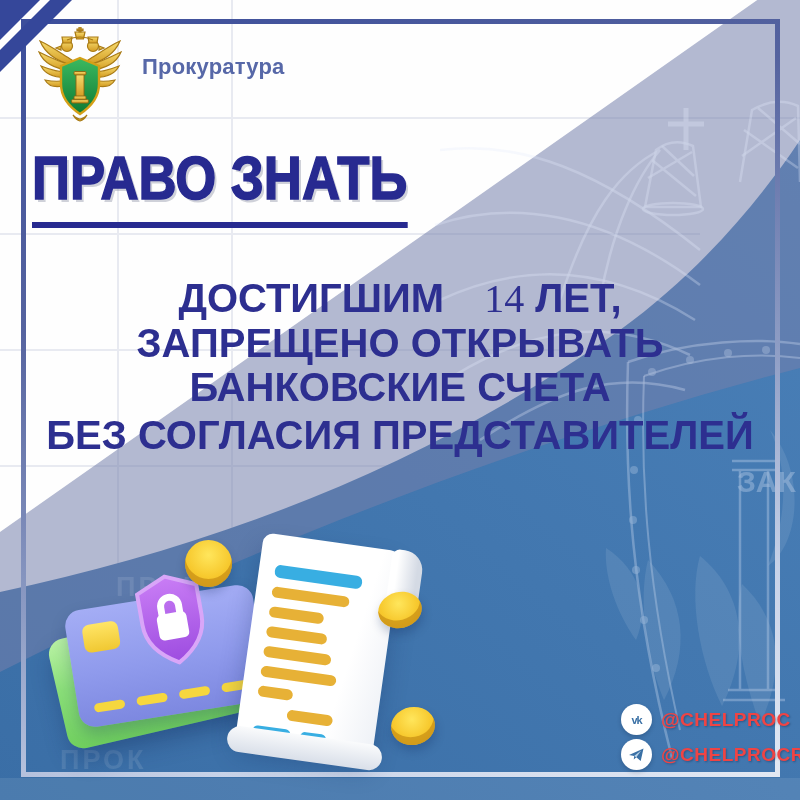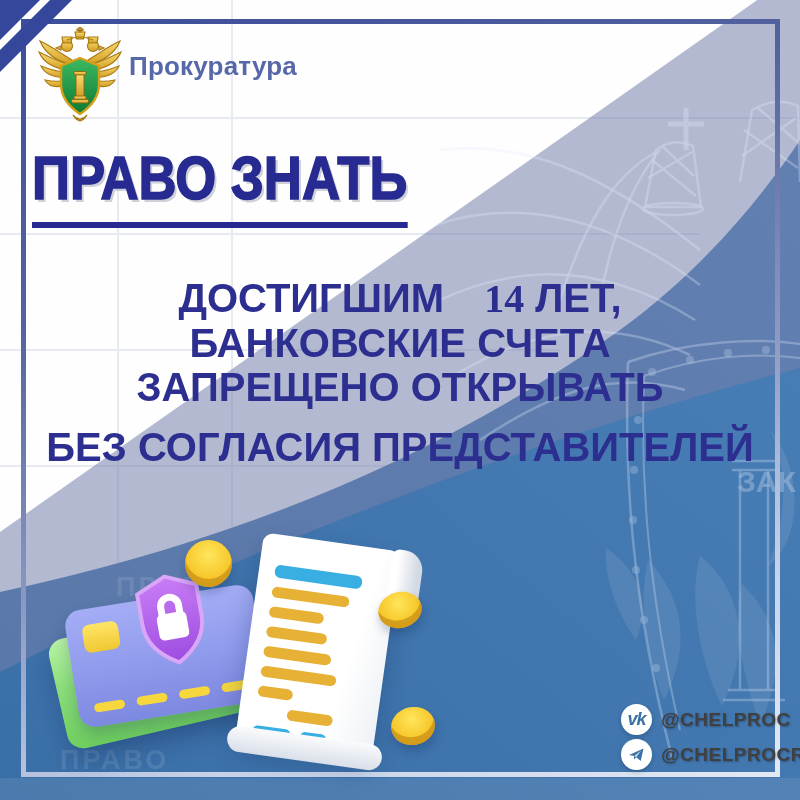--- a/index.html
+++ b/index.html
@@ -12,35 +12,35 @@
          border-image:linear-gradient(160deg,var(--frame-dark) 0%,#55639f 30%,#8d9cc4 58%,#c7d2e8 80%,var(--frame-light) 100%) 1;}
   .corner-stripes{position:absolute;left:0;top:0;z-index:3;}
   
   .wm{position:absolute;left:0;top:0;z-index:1;opacity:.55;}
   .ghost{position:absolute;z-index:1;color:rgba(255,255,255,.11);font-weight:800;
          font-size:27px;letter-spacing:3px;white-space:nowrap;}
   .ghost1{left:116px;top:572px;}
   .ghost2{left:60px;top:745px;}
   
   .emblem{position:absolute;left:36px;top:27px;z-index:4;}
-  .orgname{position:absolute;left:129px;top:50px;z-index:4;color:var(--org-blue);
-           font-size:26px;font-weight:700;line-height:33px;letter-spacing:.2px;}
+  .orgname{position:absolute;left:142px;top:50px;z-index:4;color:var(--org-blue);
+           font-size:22px;font-weight:700;line-height:33px;letter-spacing:.2px;}
   
   .rubric{position:absolute;left:32px;top:142px;z-index:4;}
   .rubric-inner{display:inline-block;color:var(--accent-navy);font-size:62px;font-weight:900;
         letter-spacing:0;transform:scaleX(.85);transform-origin:left top;white-space:nowrap;
         -webkit-text-stroke:1.6px var(--accent-navy);
         text-shadow:3px 3px 0 rgba(120,125,150,.35);
         border-bottom:6px solid var(--accent-navy);padding-bottom:9px;}
   
   .message{position:absolute;left:18px;right:18px;top:276px;z-index:4;text-align:center;
            color:var(--message-navy);font-size:40px;font-weight:700;line-height:44px;
            letter-spacing:0;white-space:nowrap;}
-  .message .line:last-child{margin-top:16px;}
-  .message .num{font-family:"Liberation Serif",serif;font-weight:700;margin-left:29px;}
+  .message .line:last-child{margin-top:4px;}
+  .message .num{font-family:"Liberation Serif",serif;font-weight:400;margin-left:29px;}
   
   .illus{position:absolute;inset:0;z-index:4;pointer-events:none;}
   .card{position:absolute;border-radius:16px;}
   .card-green{left:56px;top:620px;width:186px;height:112px;transform:rotate(-13deg);
       background:linear-gradient(180deg,#b9f2a4 0%,#8ade79 45%,#6fcf5e 100%);
       box-shadow:0 12px 22px rgba(15,40,90,.30);}
   .card-blue{left:71px;top:597px;width:190px;height:118px;transform:rotate(-9deg);
       background:linear-gradient(180deg,#a4adf5 0%,#8f9aec 55%,#7d88e0 100%);
       box-shadow:0 8px 16px rgba(15,40,90,.25);}
   .chip{position:absolute;left:16px;top:16px;width:36px;height:28px;border-radius:7px;
@@ -65,22 +65,22 @@
       box-shadow:inset 0 -8px 0 rgba(185,125,12,.55),0 6px 10px rgba(15,40,90,.25);}
   .coin1{left:185px;top:540px;width:47px;height:47px;}
   .coin2{left:378px;top:592px;width:44px;height:36px;transform:rotate(-14deg);}
   .coin3{left:391px;top:707px;width:44px;height:38px;transform:rotate(-10deg);}
   
   .social{position:absolute;left:621px;top:704px;z-index:4;display:flex;flex-direction:column;gap:4px;}
   .social-row{display:flex;align-items:center;gap:9px;cursor:pointer;}
   .sicon{width:31px;height:31px;border-radius:50%;background:#fff;display:flex;
          align-items:center;justify-content:center;color:var(--handle-blue);
          box-shadow:0 2px 4px rgba(10,30,60,.25);}
-  .vkglyph{font-weight:900;font-size:18px;letter-spacing:-1px;font-style:italic;}
-  .handle{color:#404040;font-size:19px;font-weight:800;letter-spacing:.5px;
+  .vkglyph{font-weight:900;font-size:11px;letter-spacing:-1px;}
+  .handle{color:#ef4444;font-size:19px;font-weight:800;letter-spacing:.5px;
           text-shadow:1px 1px 2px rgba(10,30,60,.35);white-space:nowrap;}
 </style>
 </head>
 <body>
 
 <div class="canvas">
 
   <svg class="layer" width="800" height="800" viewBox="0 0 800 800">
     <defs>
       <linearGradient id="blueGrad" x1="0" y1="1" x2="1" y2="0">
@@ -138,21 +138,21 @@
     <g fill="rgba(255,255,255,0.17)" stroke="none">
       <path d="M700,556 C742,590 752,646 722,706 C700,662 688,598 700,556 Z"></path>
       <path d="M648,560 C686,600 690,650 664,700 C646,658 638,600 648,560 Z"></path>
       <path d="M770,430 C806,472 800,544 768,566 C788,514 788,468 770,430 Z"></path>
       <path d="M606,548 C640,570 650,606 636,640 C616,612 604,576 606,548 Z"></path>
       <path d="M742,584 C780,620 786,668 760,724 C742,676 732,620 742,584 Z"></path>
     </g>
   </svg>
 
   <span class="ghost ghost1">ПРОКУ</span>
-  <span class="ghost ghost2">ПРАВО</span>
+  <span class="ghost ghost2">ПРОК</span>
 
   <div class="frame"></div>
   <svg class="corner-stripes" width="90" height="90" viewBox="0 0 90 90">
     <polygon points="0,0 40,0 0,40" fill="#35479a"></polygon>
     <polygon points="50,0 72,0 0,72 0,50" fill="#35479a"></polygon>
   </svg>
 
   <svg class="emblem" width="88" height="96" viewBox="0 0 88 96">
     <defs>
       <linearGradient id="goldG" x1="0" y1="0" x2="0" y2="1">
@@ -193,22 +193,22 @@
   <div class="orgname">
     <div>Прокуратура</div>
   </div>
 
   <div class="rubric">
     <span class="rubric-inner">ПРАВО ЗНАТЬ</span>
   </div>
 
   <div class="message">
       <div class="line">ДОСТИГШИМ <span class="num">14</span> ЛЕТ,</div>
+      <div class="line">ЗАПРЕЩЕНО ОТКРЫВАТЬ</div>
       <div class="line">БАНКОВСКИЕ СЧЕТА</div>
-      <div class="line">ЗАПРЕЩЕНО ОТКРЫВАТЬ</div>
       <div class="line">БЕЗ СОГЛАСИЯ ПРЕДСТАВИТЕЛЕЙ</div>
     </div>
 
   <div class="illus">
     <div class="card card-green"></div>
     <div class="card card-blue">
       <div class="chip"></div>
       <div class="dashes">
         <div class="dash"></div>
           <div class="dash"></div>

